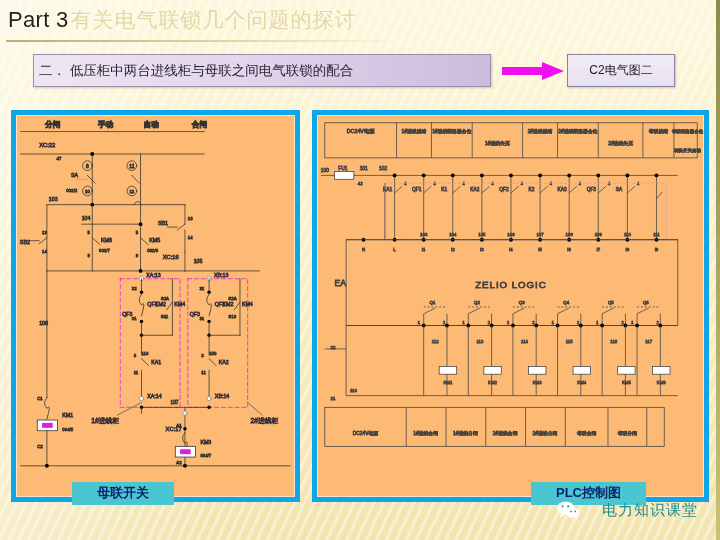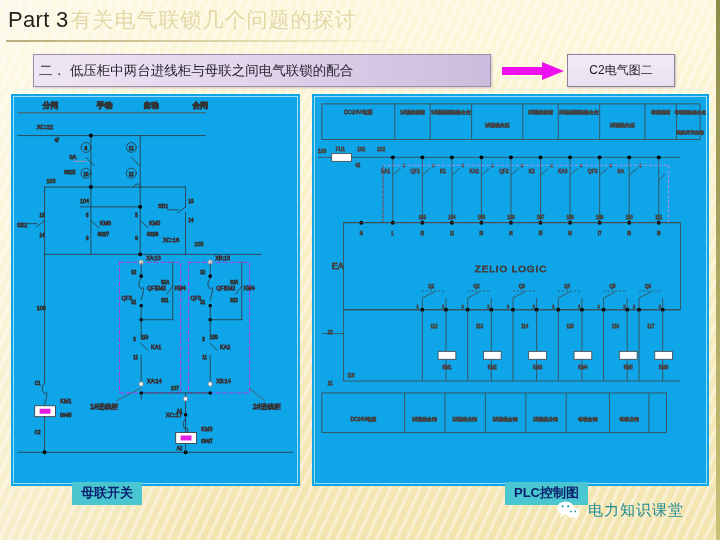--- a/index.html
+++ b/index.html
@@ -76,44 +76,45 @@
     position: absolute; left: 567px; top: 54px; width: 108px; height: 33px;
     background: linear-gradient(180deg,#f2eef7,#e6dff0);
     border: 1px solid #8b82a0;
     display:flex; align-items:center; justify-content:center;
     box-shadow: 1px 1px 2px rgba(120,100,140,.35);
   }
   #c2btn .txt { font-size: 12px; color: #1d1a22; white-space: nowrap; }
 
   
   .panel {
-    position: absolute; background: #0ea5e9;
-    border: 2px solid #0ea5e9;
+    position: absolute; background: #fdba74;
+    border: 5px solid #0ea5e9;
     box-shadow: 0 0 0 1px rgba(255,255,255,.6) inset;
     overflow: hidden;
+    margin-top: 16px;
   }
   #panel-left  { left: 11px;  top: 94px; width: 289px; height: 392px; }
   #panel-right { left: 312px; top: 94px; width: 397px; height: 392px; }
 
   .panel svg { display:block; width:100%; height:100%; }
 
   
   .chip {
     position: absolute; background: #49c6cf;
     color: #0a1f6e; font-size: 13px; font-weight: bold;
-    padding: 2px 9px 3px; white-space: nowrap;
+    padding: 2px 25px 3px; white-space: nowrap;
     font-family: "Liberation Sans", sans-serif;
   }
   #chip-left  { left: 72px;  top: 482px; }
-  #chip-right { left: 505px; top: 482px; text-align: center; }
+  #chip-right { left: 531px; top: 482px; text-align: center; }
 
   
   #watermark {
     position: absolute; left: 556px; top: 500px;
-    display: flex; align-items: center; gap: 8px;
+    display: flex; align-items: center; gap: 22px;
   }
   #watermark .wx {
     width: 24px; height: 20px; position: relative; display:block;
   }
   #watermark .wtxt {
     font-size: 15px; color: #1f8b93; letter-spacing: 1px;
     font-family: "Liberation Serif", serif; white-space: nowrap;
   }
 
   

